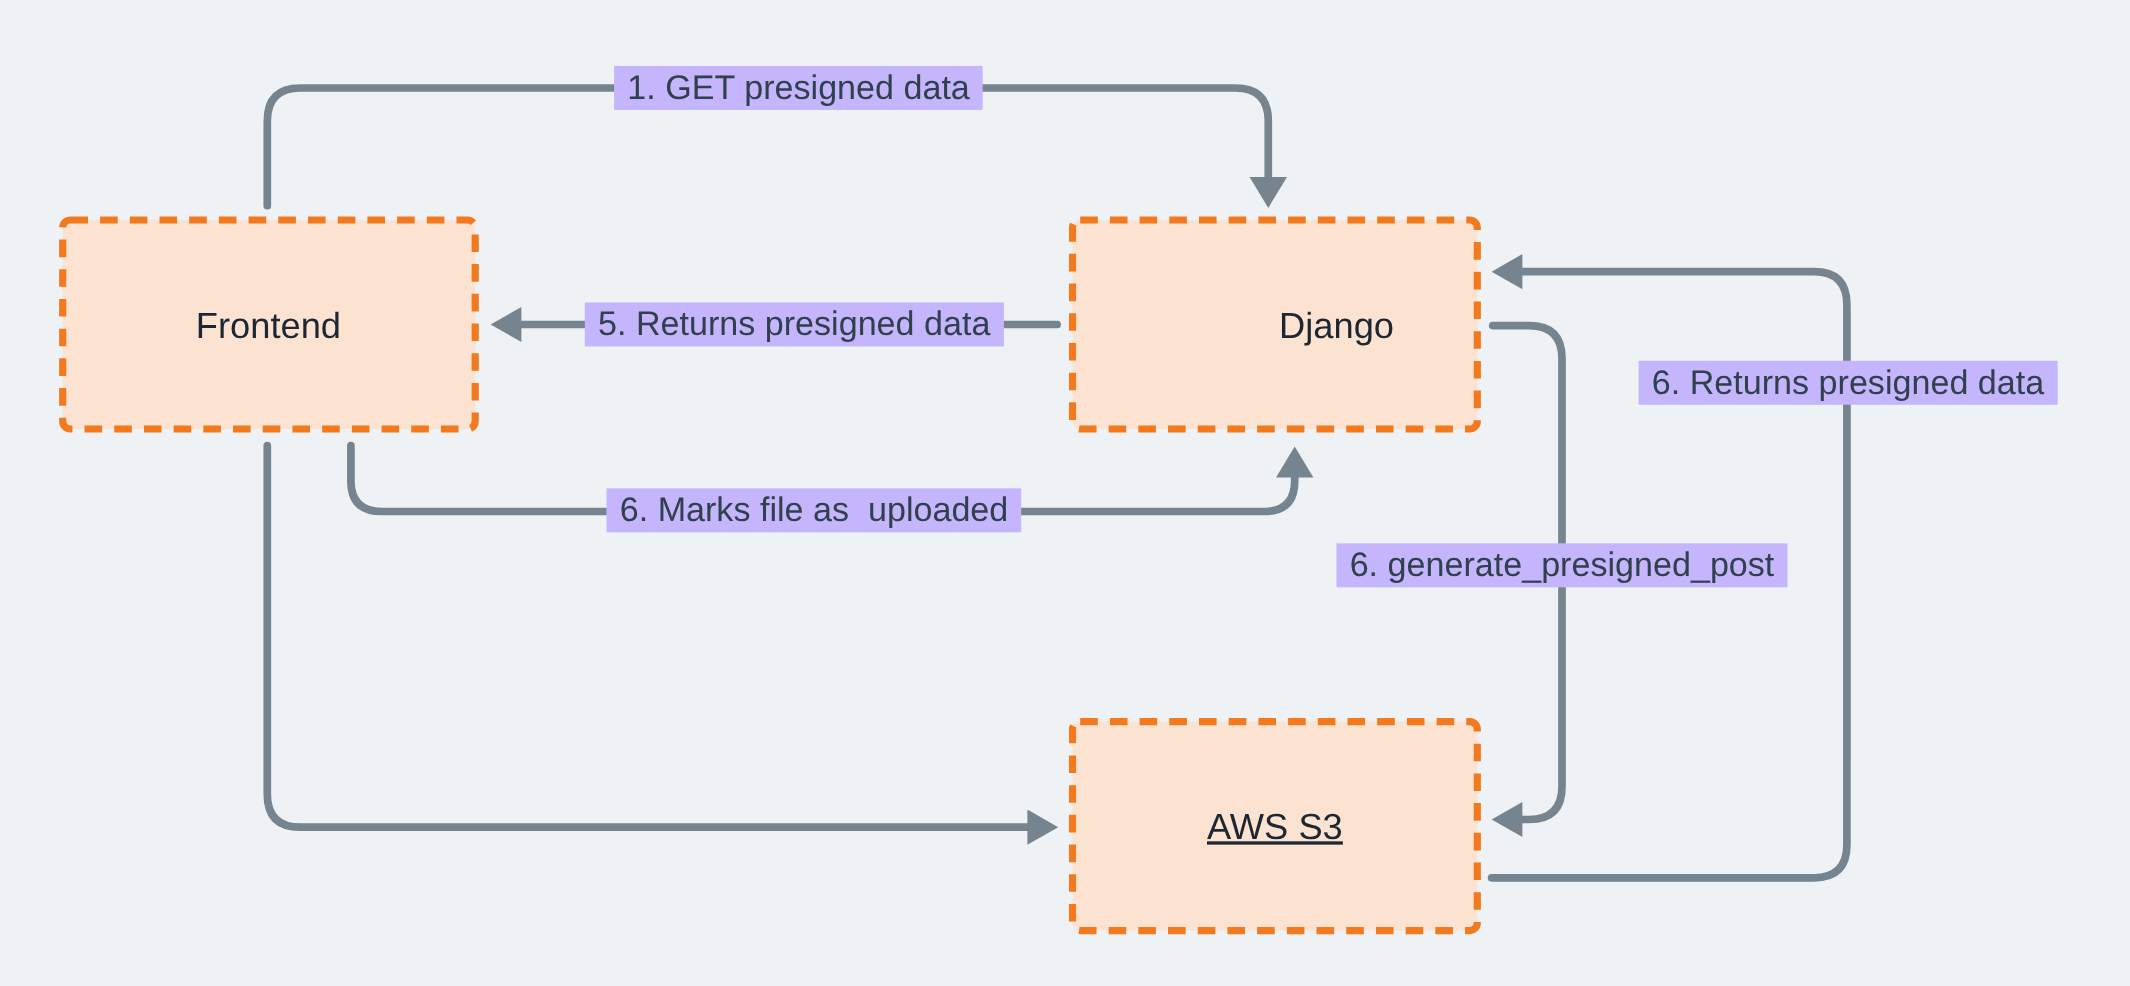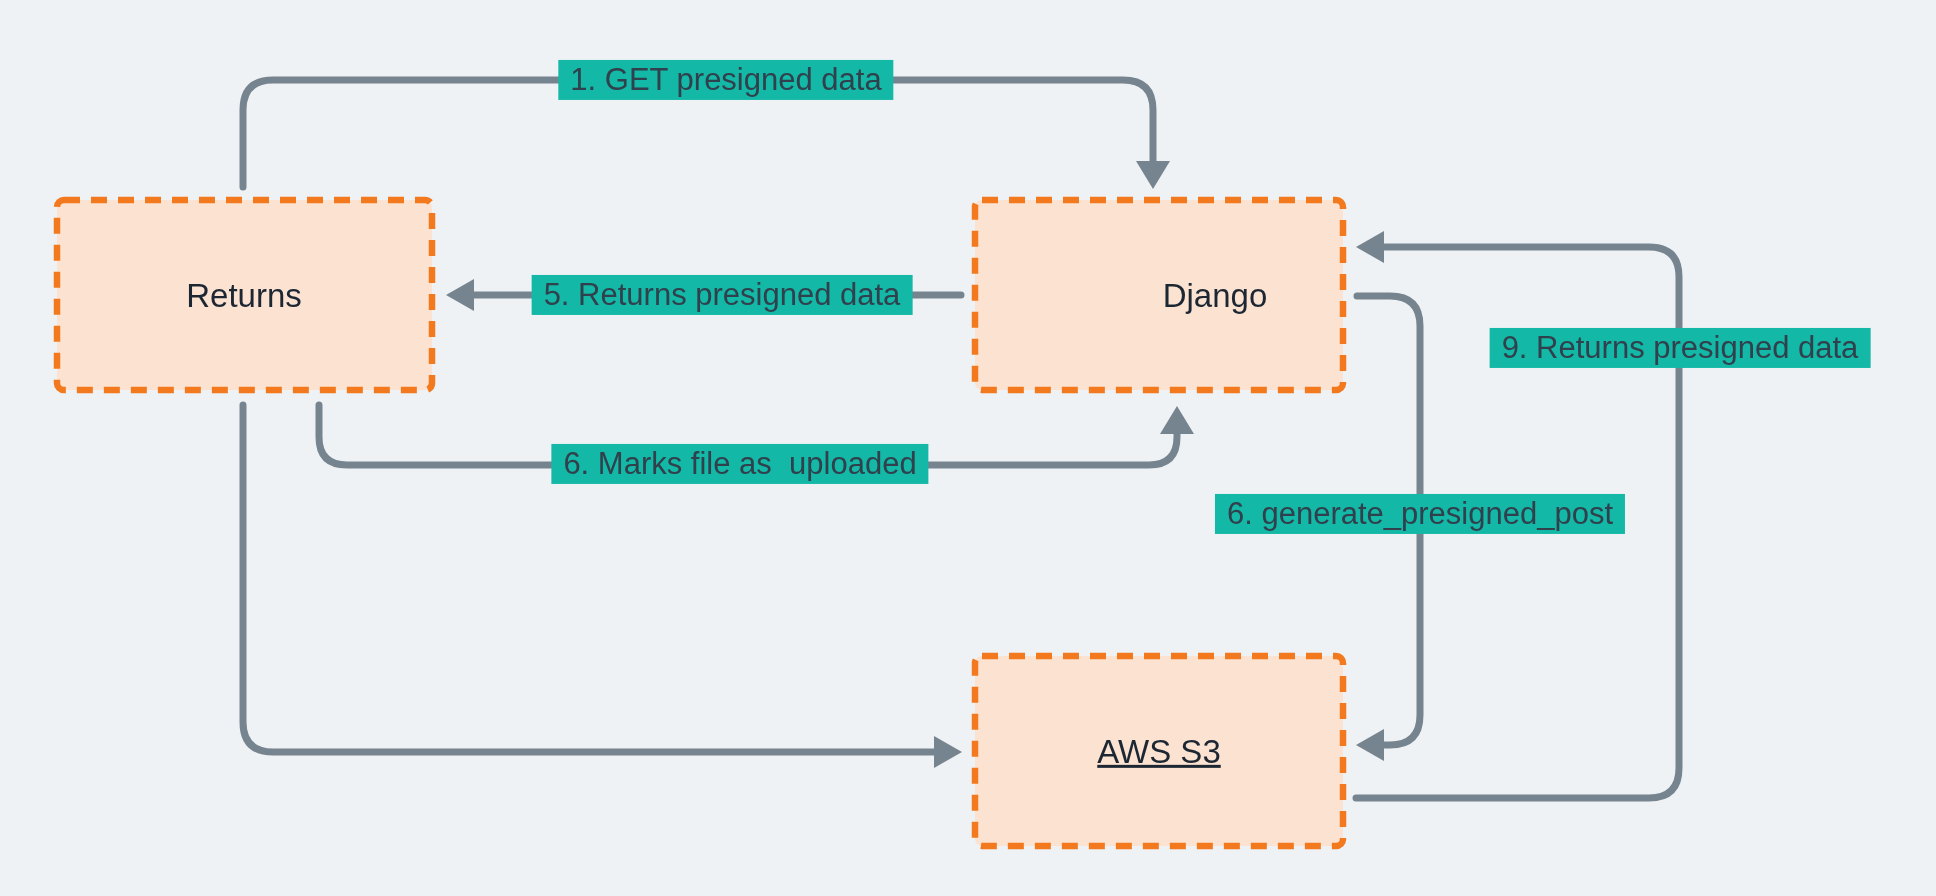--- a/index.html
+++ b/index.html
@@ -18,21 +18,21 @@
   .label {
     position: absolute;
     transform: translate(-50%, -50%);
     white-space: pre;
     text-align: center;
     line-height: 1.1;
   }
   .arrow-label {
     font-size: 31px;
     color: #30404c;
-    background: #14b8a6;
+    background: #c4b5fd;
     padding: 3px 12px;
   }
   .node-label {
     font-size: 33px;
     color: #1c2733;
     background: transparent;
   }
 </style>
 </head>
 <body>
@@ -64,23 +64,23 @@
       <polygon points="1356,247 1384,231 1384,263"></polygon>
     </g>
 
     <g fill="#fce3d1" stroke="#f2791d" stroke-width="6.5" stroke-dasharray="16 11">
       <rect x="57" y="200" width="375" height="190" rx="7"></rect>
       <rect x="975" y="200" width="368" height="190" rx="7"></rect>
       <rect x="975" y="656" width="368" height="190" rx="7"></rect>
     </g>
   </svg>
 
-  <div class="label node-label" style="left:244px; top:296px;">Returns</div>
+  <div class="label node-label" style="left:244px; top:296px;">Frontend</div>
   <div class="label node-label" style="left:1215px; top:296px;">Django</div>
   <div class="label node-label" style="left:1159px; top:752px;text-decoration:underline;">AWS S3</div>
 
   <div class="label arrow-label" style="left:726px; top:80px;">1. GET presigned data</div>
   <div class="label arrow-label" style="left:1420px; top:514px;">6. generate_presigned_post</div>
-  <div class="label arrow-label" style="left:1680px; top:348px;">9. Returns presigned data</div>
+  <div class="label arrow-label" style="left:1680px; top:348px;">6. Returns presigned data</div>
   <div class="label arrow-label" style="left:722px; top:295px;">5. Returns presigned data</div>
   <div class="label arrow-label" style="left:740px; top:464px;">6. Marks file as  uploaded</div>
 
 </div>
 
 </body></html>

